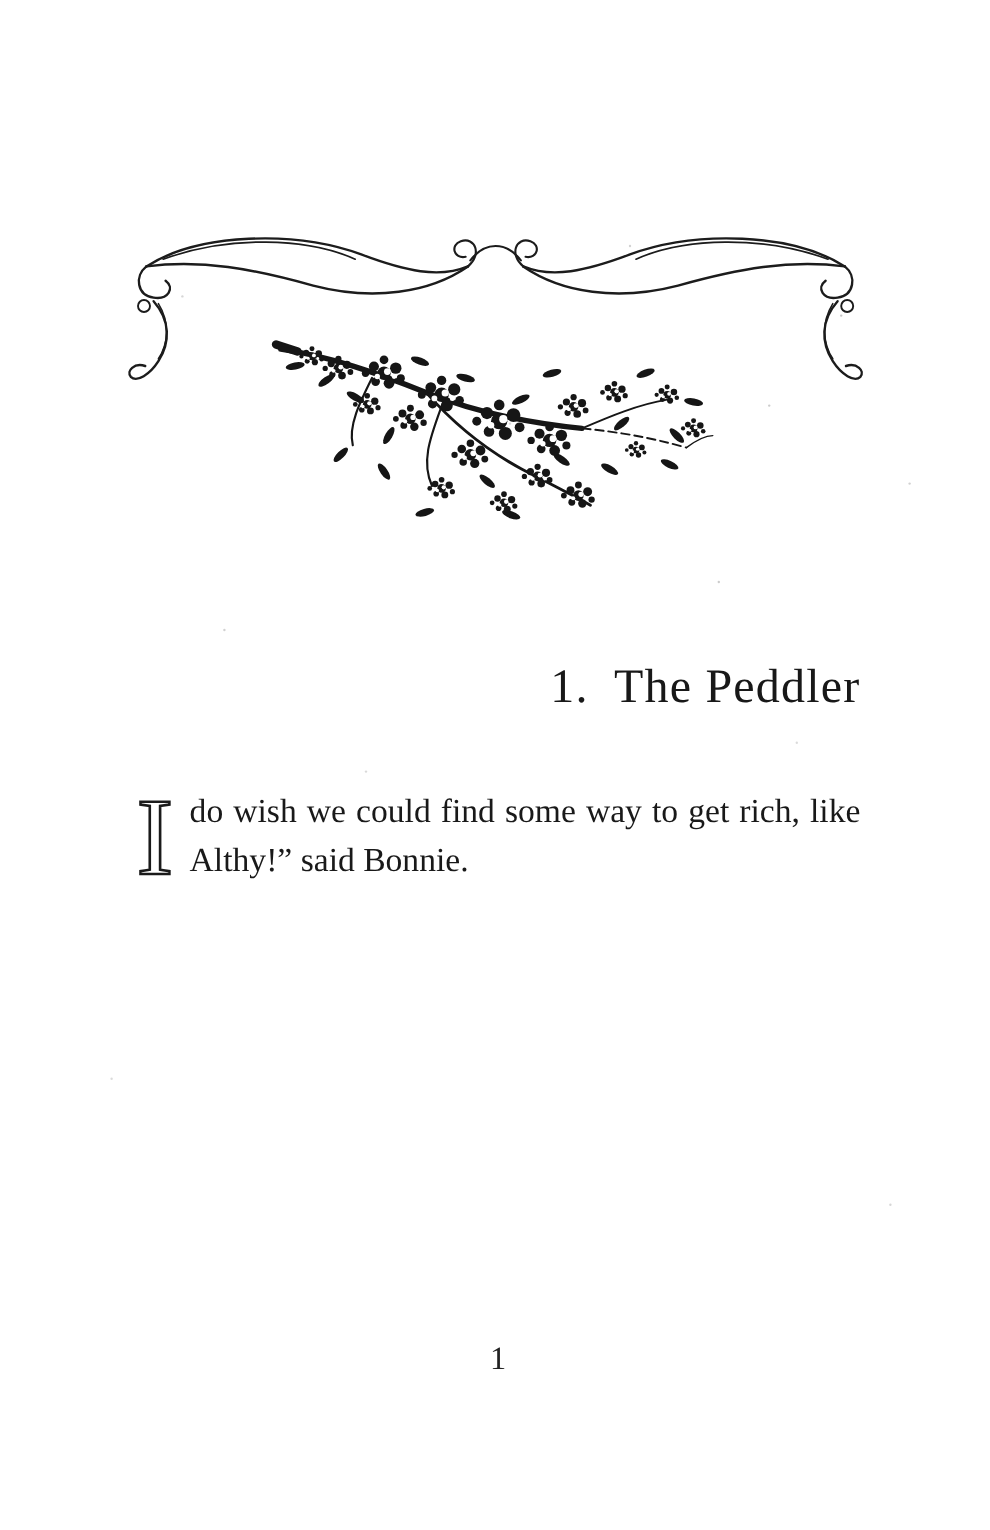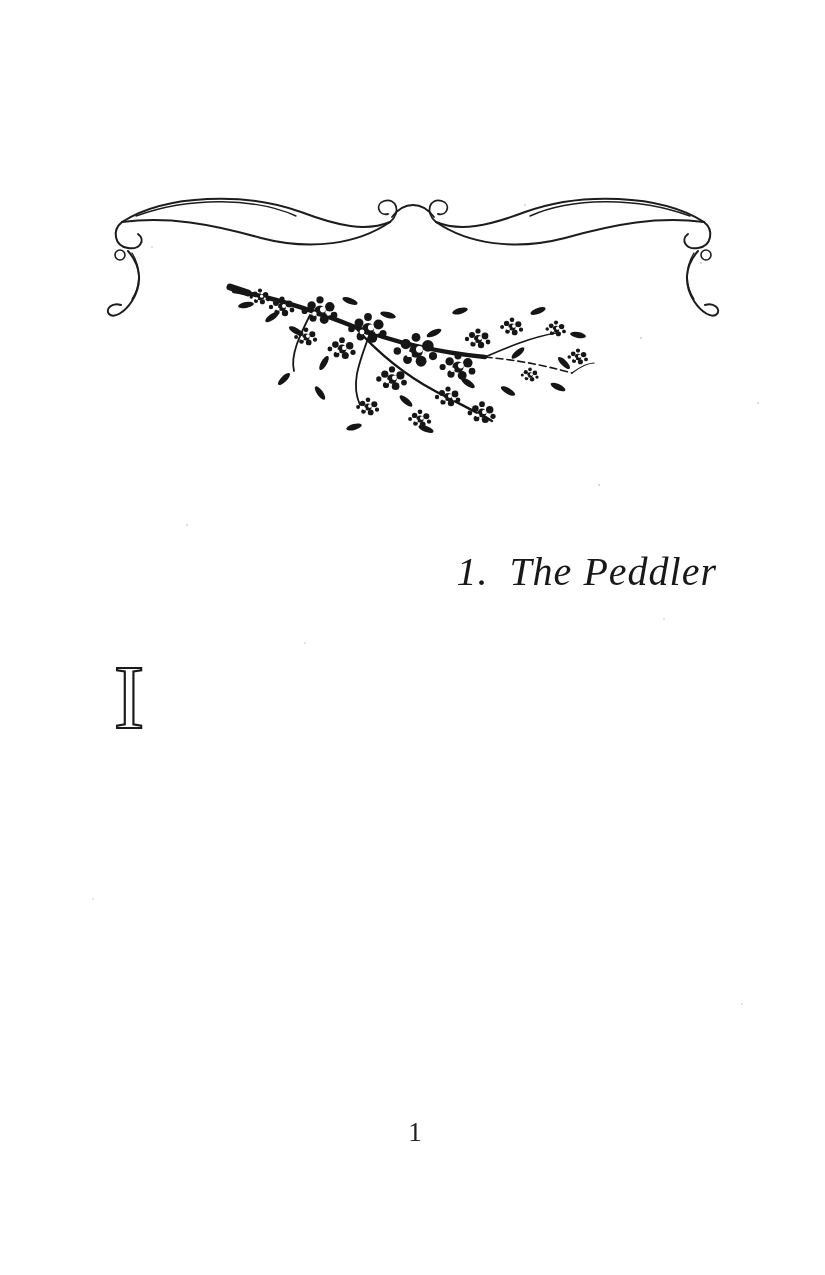--- a/index.html
+++ b/index.html
@@ -27,21 +27,20 @@
     width:378px; height:184px;
   }
 
   
   .chapter-title {
     position:absolute;
     left:0; top:549px;
     width:717px;
     margin:0;
     text-align:right;
-    font-style:italic;
     font-weight:normal;
     font-size:40px;
     line-height:1.15;
     letter-spacing:1px;
     color:#181818;
   }
 
   
   .body-text {
     position:absolute;
@@ -194,20 +193,20 @@
       <use href="#bloss" transform="translate(200,148) scale(0.9)"></use>
     </g>
   </svg>
 
   <h1 class="chapter-title">1. The Peddler</h1>
 
   <div class="body-text">
     <p class="para">
       <svg class="dropcap-svg" width="32" height="64" viewBox="0 0 32 64">
         <text x="16" y="62" text-anchor="middle" font-size="92" fill="#ffffff" stroke="#1a1a1a" stroke-width="2.2">I</text>
-      </svg>
+      </svg><span>do wish we could find some way to get rich, like Althy!” said Bonnie.</span>
     </p>
   </div>
 
   <div class="page-number">1</div>
 
   <div class="specks"></div>
 </div>
 
 </body></html>

